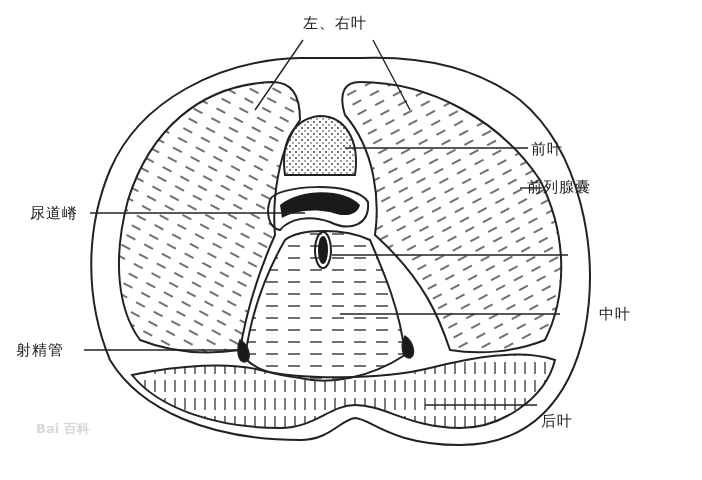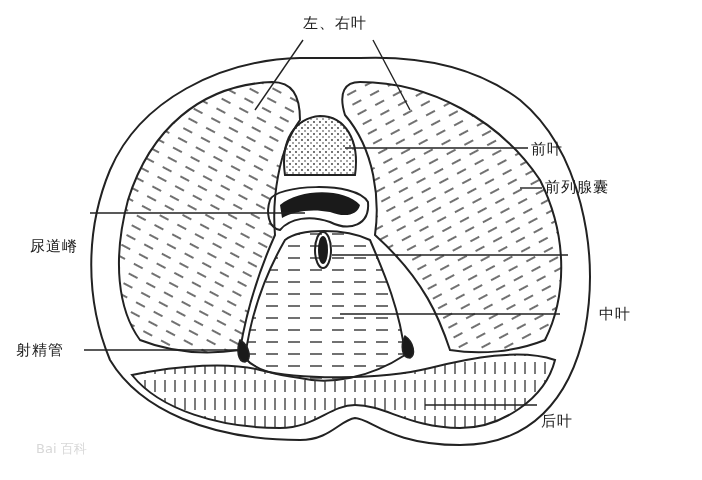--- a/index.html
+++ b/index.html
@@ -79,19 +79,19 @@
       <line x1="90" y1="213" x2="305" y2="213"></line>
       <line x1="332" y1="255" x2="568" y2="255"></line>
       <line x1="340" y1="314" x2="560" y2="314"></line>
       <line x1="84" y1="350" x2="238" y2="350"></line>
       <line x1="425" y1="405" x2="537" y2="405"></line>
     </g>
   </svg>
 
   <div class="lbl" style="left:303px;top:14px;">左、右叶</div>
   <div class="lbl" style="left:531px;top:140px;text-align:center;">前叶</div>
-  <div class="lbl" style="left:545px;top:178px;">前列腺囊</div>
-  <div class="lbl" style="left:30px;top:204px;margin-top:33px;">尿道嵴</div>
+  <div class="lbl" style="left:527px;top:178px;">前列腺囊</div>
+  <div class="lbl" style="left:30px;top:204px;">尿道嵴</div>
   <div class="lbl" style="left:563px;top:305px;margin-left:36px;">中叶</div>
   <div class="lbl" style="left:16px;top:341px;">射精管</div>
   <div class="lbl" style="left:541px;top:412px;">后叶</div>
-  <div class="wm" style="left:36px;top:440px;">Bai 百科</div>
+  <div class="wm" style="left:36px;top:420px;font-weight:bold;">Bai 百科</div>
 </div>
 
 </body></html>

